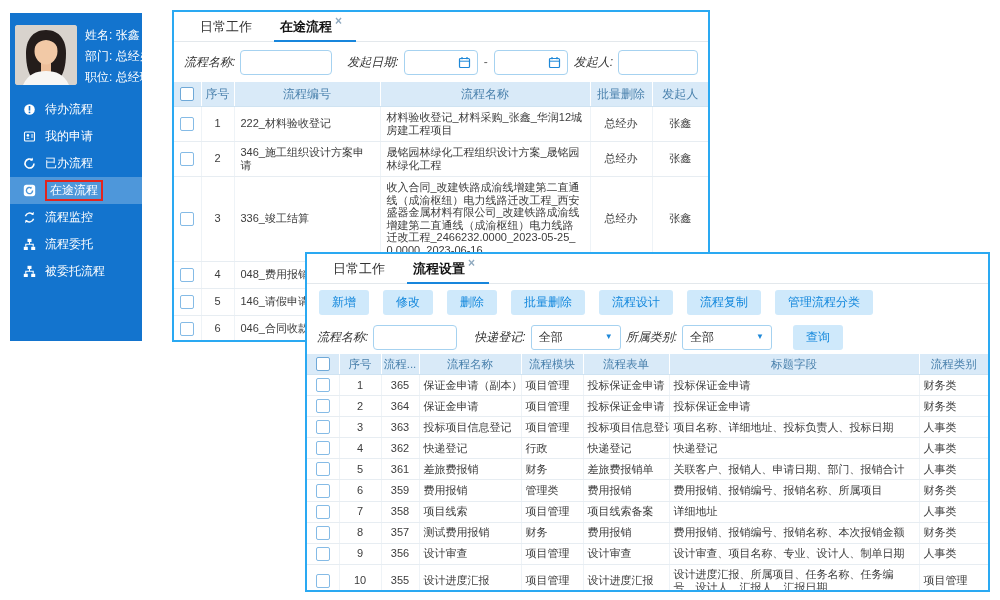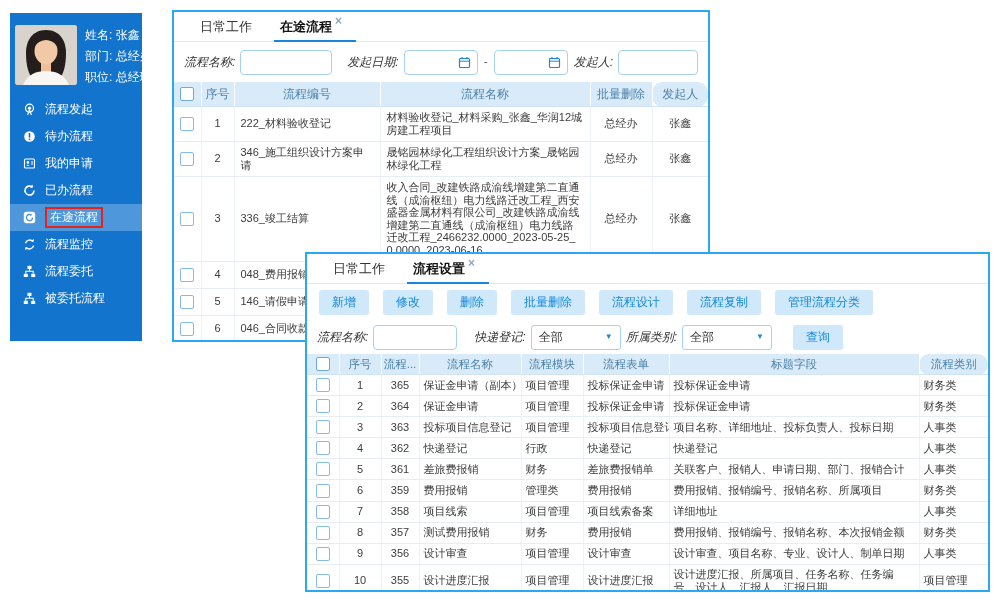--- a/index.html
+++ b/index.html
@@ -45,21 +45,21 @@
        font:12px "Liberation Sans","DejaVu Sans",sans-serif;cursor:pointer;white-space:nowrap;}
   
   table.grid{border-collapse:collapse;table-layout:fixed;width:100%;}
   .grid th{background:#d9eaf8;color:#4b82ad;font-weight:normal;font-size:12px;
            border-right:1px solid #fff;border-bottom:1px solid #cfe3f2;padding:0 2px;
            white-space:nowrap;overflow:hidden;text-align:center;}
   .g1 th{height:24px;}
   .g2 th{height:20px;font-size:11.5px;}
   .grid td{font-size:11px;color:#3c3c3c;border-right:1px solid #eef3f7;border-bottom:1px solid #e7edf2;
            padding:3px 5px;line-height:1.18;vertical-align:middle;word-break:break-all;}
-  .grid td:last-child,.grid th:last-child{border-right:none;border-radius:11px;}
+  .grid td:last-child,.grid th:last-child{border-right:none;}
   .g1 td{padding:4px 6px;}
   .g2 td{height:14px;padding:3px 4px;white-space:nowrap;overflow:hidden;}
   .g2 td.wrap{white-space:normal;}
   td.c,th.c{text-align:center;}
   td.l{text-align:left;}
   .checkbox{display:inline-block;width:12px;height:12px;border:1px solid #85bbe6;border-radius:2px;
             background:#fff;vertical-align:middle;cursor:pointer;}
   th .checkbox{border-color:#6fa9d8;}
 </style>
 </head>
@@ -79,30 +79,20 @@
           <path d="M8 60 C13 49 21 46 31 46 C41 46 49 49 54 60 Z" fill="#f7f6f4"></path>
         </svg>
       </div>
       <div>
         <div class="pline">姓名: 张鑫</div>
         <div class="pline">部门: 总经办</div>
         <div class="pline">职位: 总经理</div>
       </div>
     </div>
     <nav>
-      <div class="side-item">
-        <span class="icon12">
-          <svg viewBox="0 0 13 13">
-              <circle cx="6.5" cy="5.2" r="4" stroke="#fff" stroke-width="1.2" fill="none"></circle>
-              <circle cx="6.5" cy="5.2" r="1.6" fill="#fff"></circle>
-              <path d="M6.5 7 L4.6 12 M6.5 7 L8.4 12" stroke="#fff" stroke-width="1.1" fill="none"></path>
-            </svg>
-        </span>
-        <span>流程发起</span>
-      </div>
       <div class="side-item">
         <span class="icon12">
           <svg viewBox="0 0 13 13">
               <circle cx="6.5" cy="6.5" r="5.3" fill="#fff"></circle>
               <rect x="5.7" y="3" width="1.6" height="4.6" fill="#1374ce"></rect>
               <rect x="5.7" y="8.6" width="1.6" height="1.6" fill="#1374ce"></rect>
             </svg>
         </span>
         <span>待办流程</span>
       </div>

